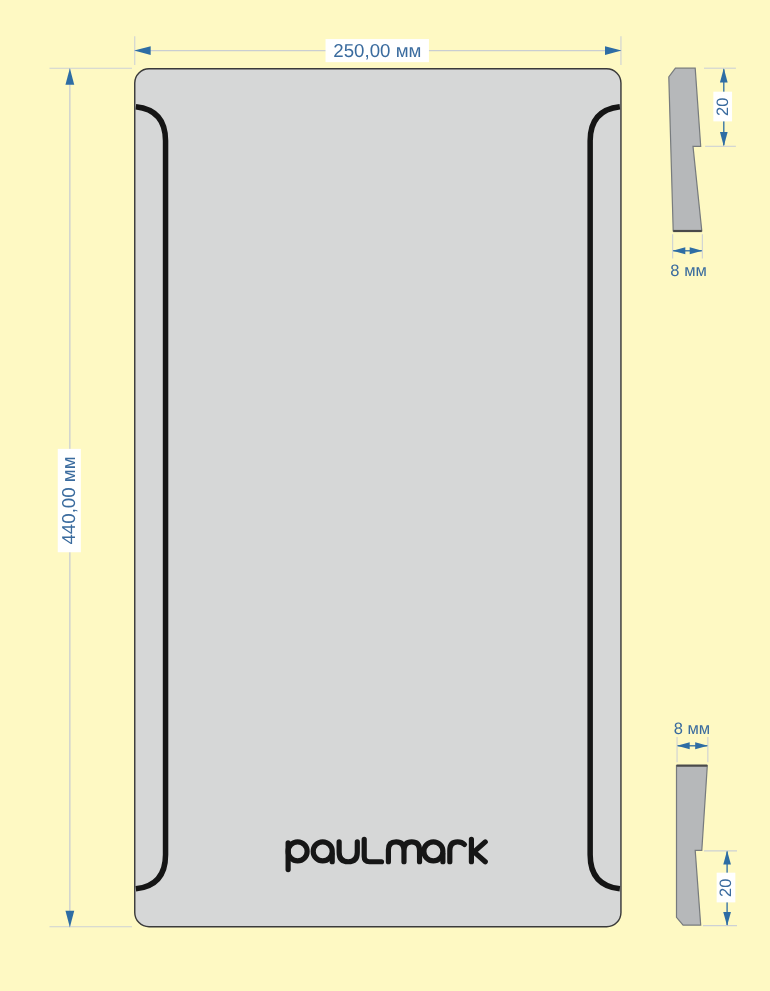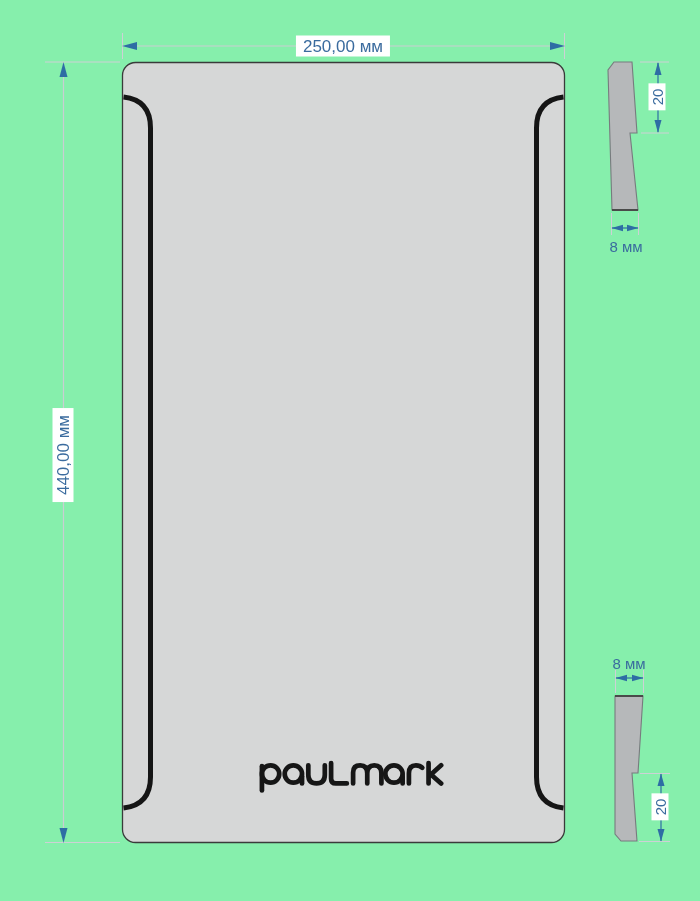--- a/index.html
+++ b/index.html
@@ -1,17 +1,17 @@
 <!DOCTYPE html>
 <html><head>
 <meta charset="utf-8">
 <style>
   html,body{margin:0;padding:0;background:#ffffff;}
   #stage{
-    position:relative;width:700px;height:901px;background:#86efac;overflow:hidden;
+    position:relative;width:700px;height:901px;background:#fef9c3;overflow:hidden;
     font-family:"Liberation Sans", sans-serif;
   }
   #stage svg{position:absolute;left:0;top:0;}
   .dim-label{
     position:absolute;color:#3a6b9e;background:#ffffff;
     font-size:17px;line-height:1;padding:2px 7px;white-space:nowrap;
     transform:translate(-50%,-50%);
   }
   .dim-label.small{font-size:15px;padding:1px 5px;}
   .dim-label.vert{transform:translate(-50%,-50%) rotate(-90deg);}

